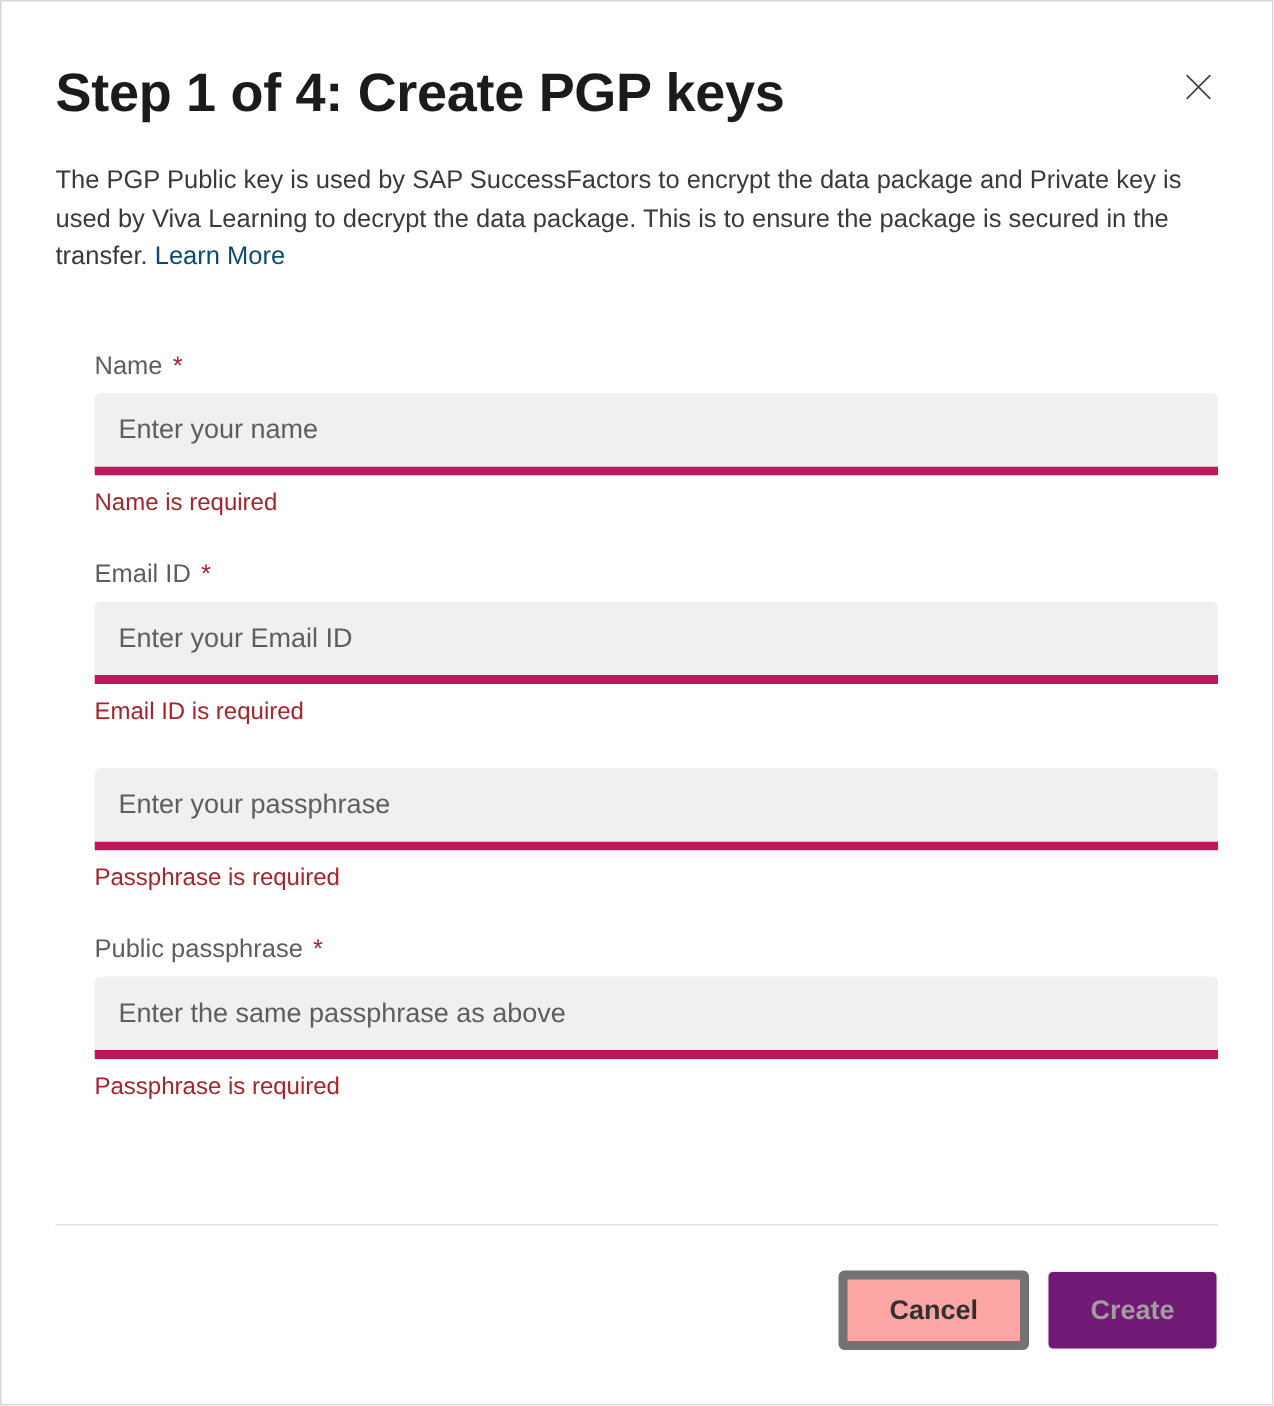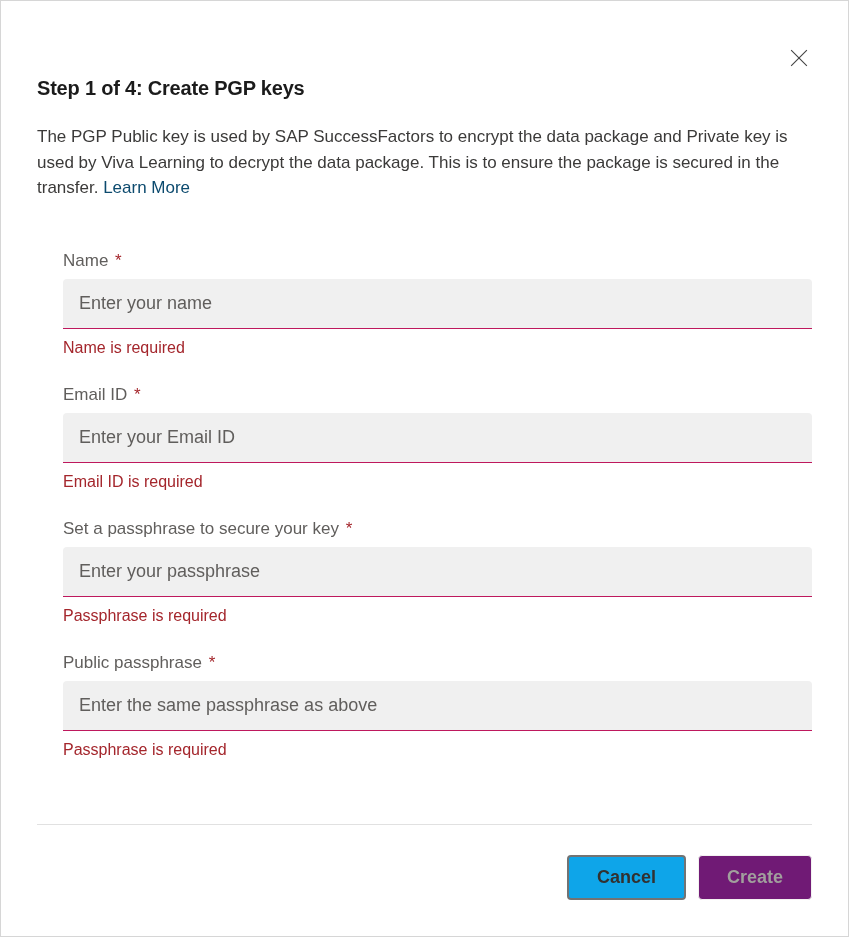--- a/index.html
+++ b/index.html
@@ -23,25 +23,24 @@
       flex-direction: column;
       position: relative;
     }
     .header {
       display: flex;
       justify-content: space-between;
       align-items: flex-start;
       margin-bottom: 24px;
     }
     .title {
-      font-size: 20px;
+      font-size: 36px;
       font-weight: 700;
       color: #1b1b1b;
       letter-spacing: -0.2px;
-      margin-top: 36px;
     }
     .close-btn {
       background: none;
       border: none;
       cursor: pointer;
       padding: 4px;
       color: #424242;
       display: flex;
       align-items: center;
       justify-content: center;
@@ -73,21 +72,21 @@
       display: block;
     }
     .required {
       color: #a4262c;
       margin-left: 2px;
     }
     .input {
       width: 100%;
       background: #f0f0f0;
       border: none;
-      border-bottom: 1px solid #be185d;
+      border-bottom: 6px solid #be185d;
       padding: 14px 16px;
       font-size: 18px;
       color: #323130;
       font-family: inherit;
       border-radius: 4px 4px 0 0;
     }
     .input::placeholder {
       color: #605e5c;
     }
     .error-msg {
@@ -105,22 +104,22 @@
     }
     .btn {
       padding: 10px 28px;
       font-size: 18px;
       font-weight: 600;
       border-radius: 4px;
       cursor: pointer;
       font-family: inherit;
     }
     .btn-cancel {
-      background: #0ea5e9;
-      border: 2px solid #737373;
+      background: #fca5a5;
+      border: 6px solid #737373;
       color: #323130;
     }
     .btn-create {
       background: #701a75;
       border: 1px solid #f3f2f1;
       color: #a19f9d;
       cursor: default;
     }
   </style>
 </head>
@@ -153,24 +152,20 @@
   <div class="form-group">
     <label class="label">
       <span>Email ID</span>
       <span class="required">*</span>
     </label>
     <input class="input" type="text" placeholder="Enter your Email ID" style="">
     <div class="error-msg">Email ID is required</div>
   </div>
 
   <div class="form-group">
-    <label class="label">
-      <span>Set a passphrase to secure your key</span>
-      <span class="required">*</span>
-    </label>
     <input class="input" type="password" placeholder="Enter your passphrase" style="">
     <div class="error-msg">Passphrase is required</div>
   </div>
 
   <div class="form-group">
     <label class="label">
       <span>Public passphrase</span>
       <span class="required">*</span>
     </label>
     <input class="input" type="password" placeholder="Enter the same passphrase as above" style="">

